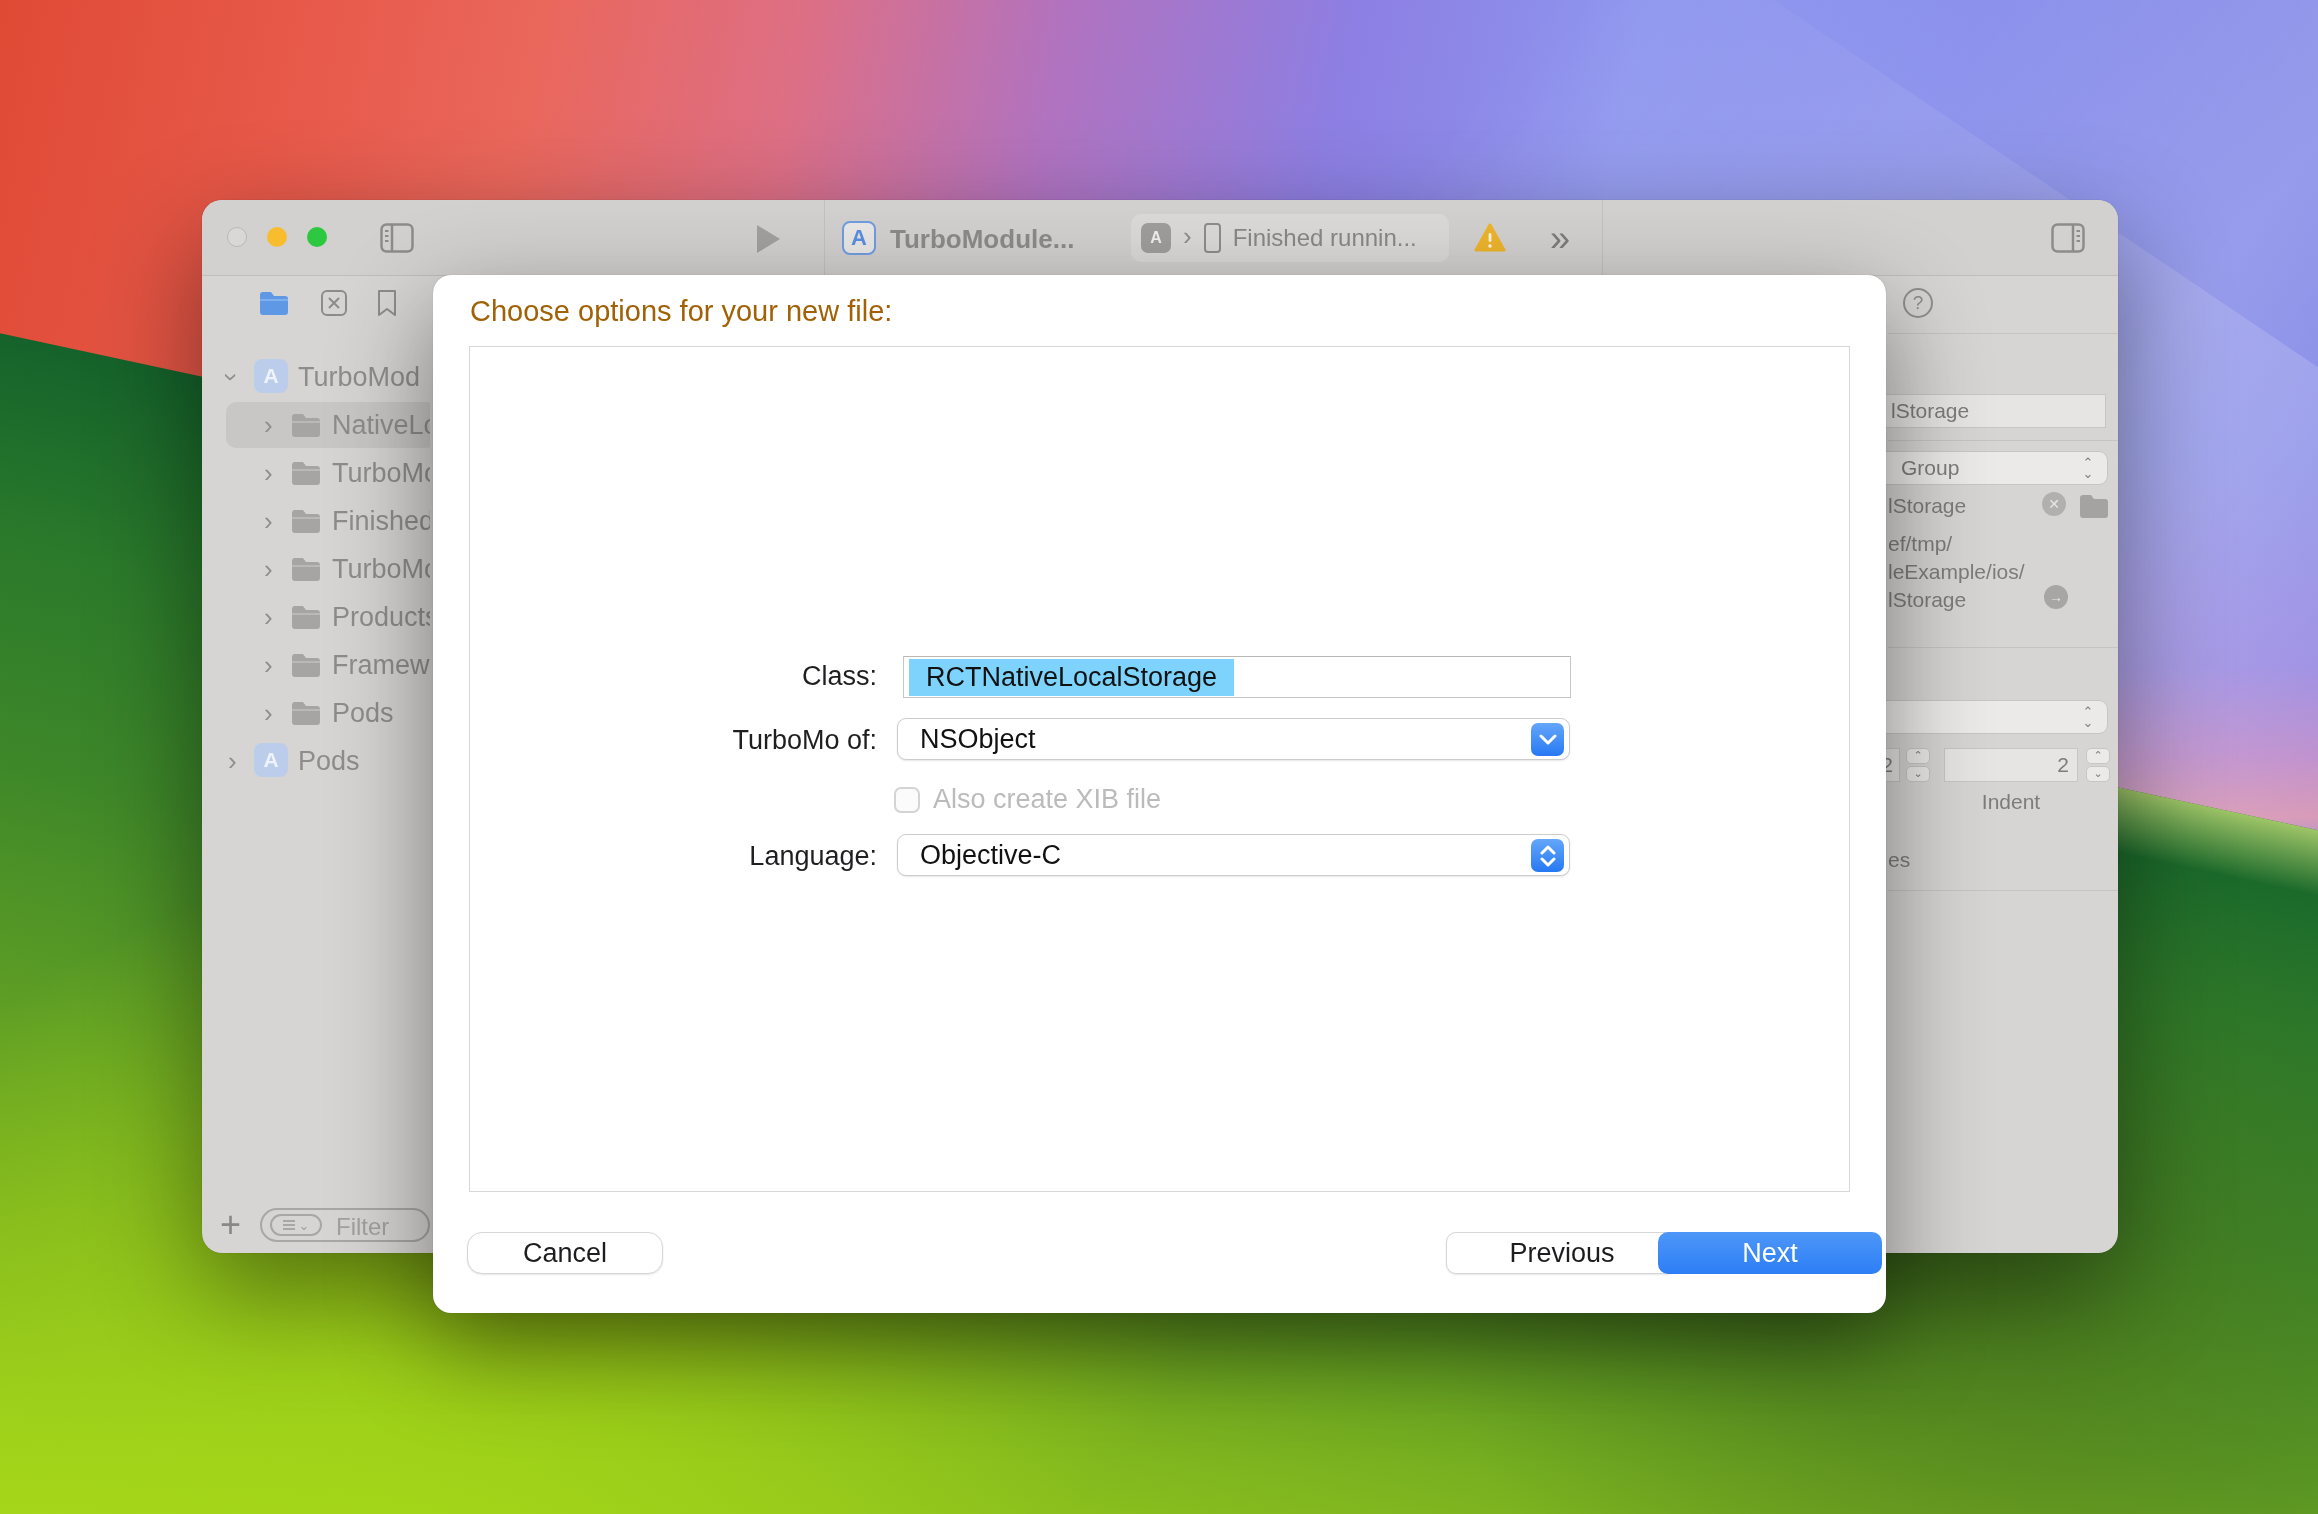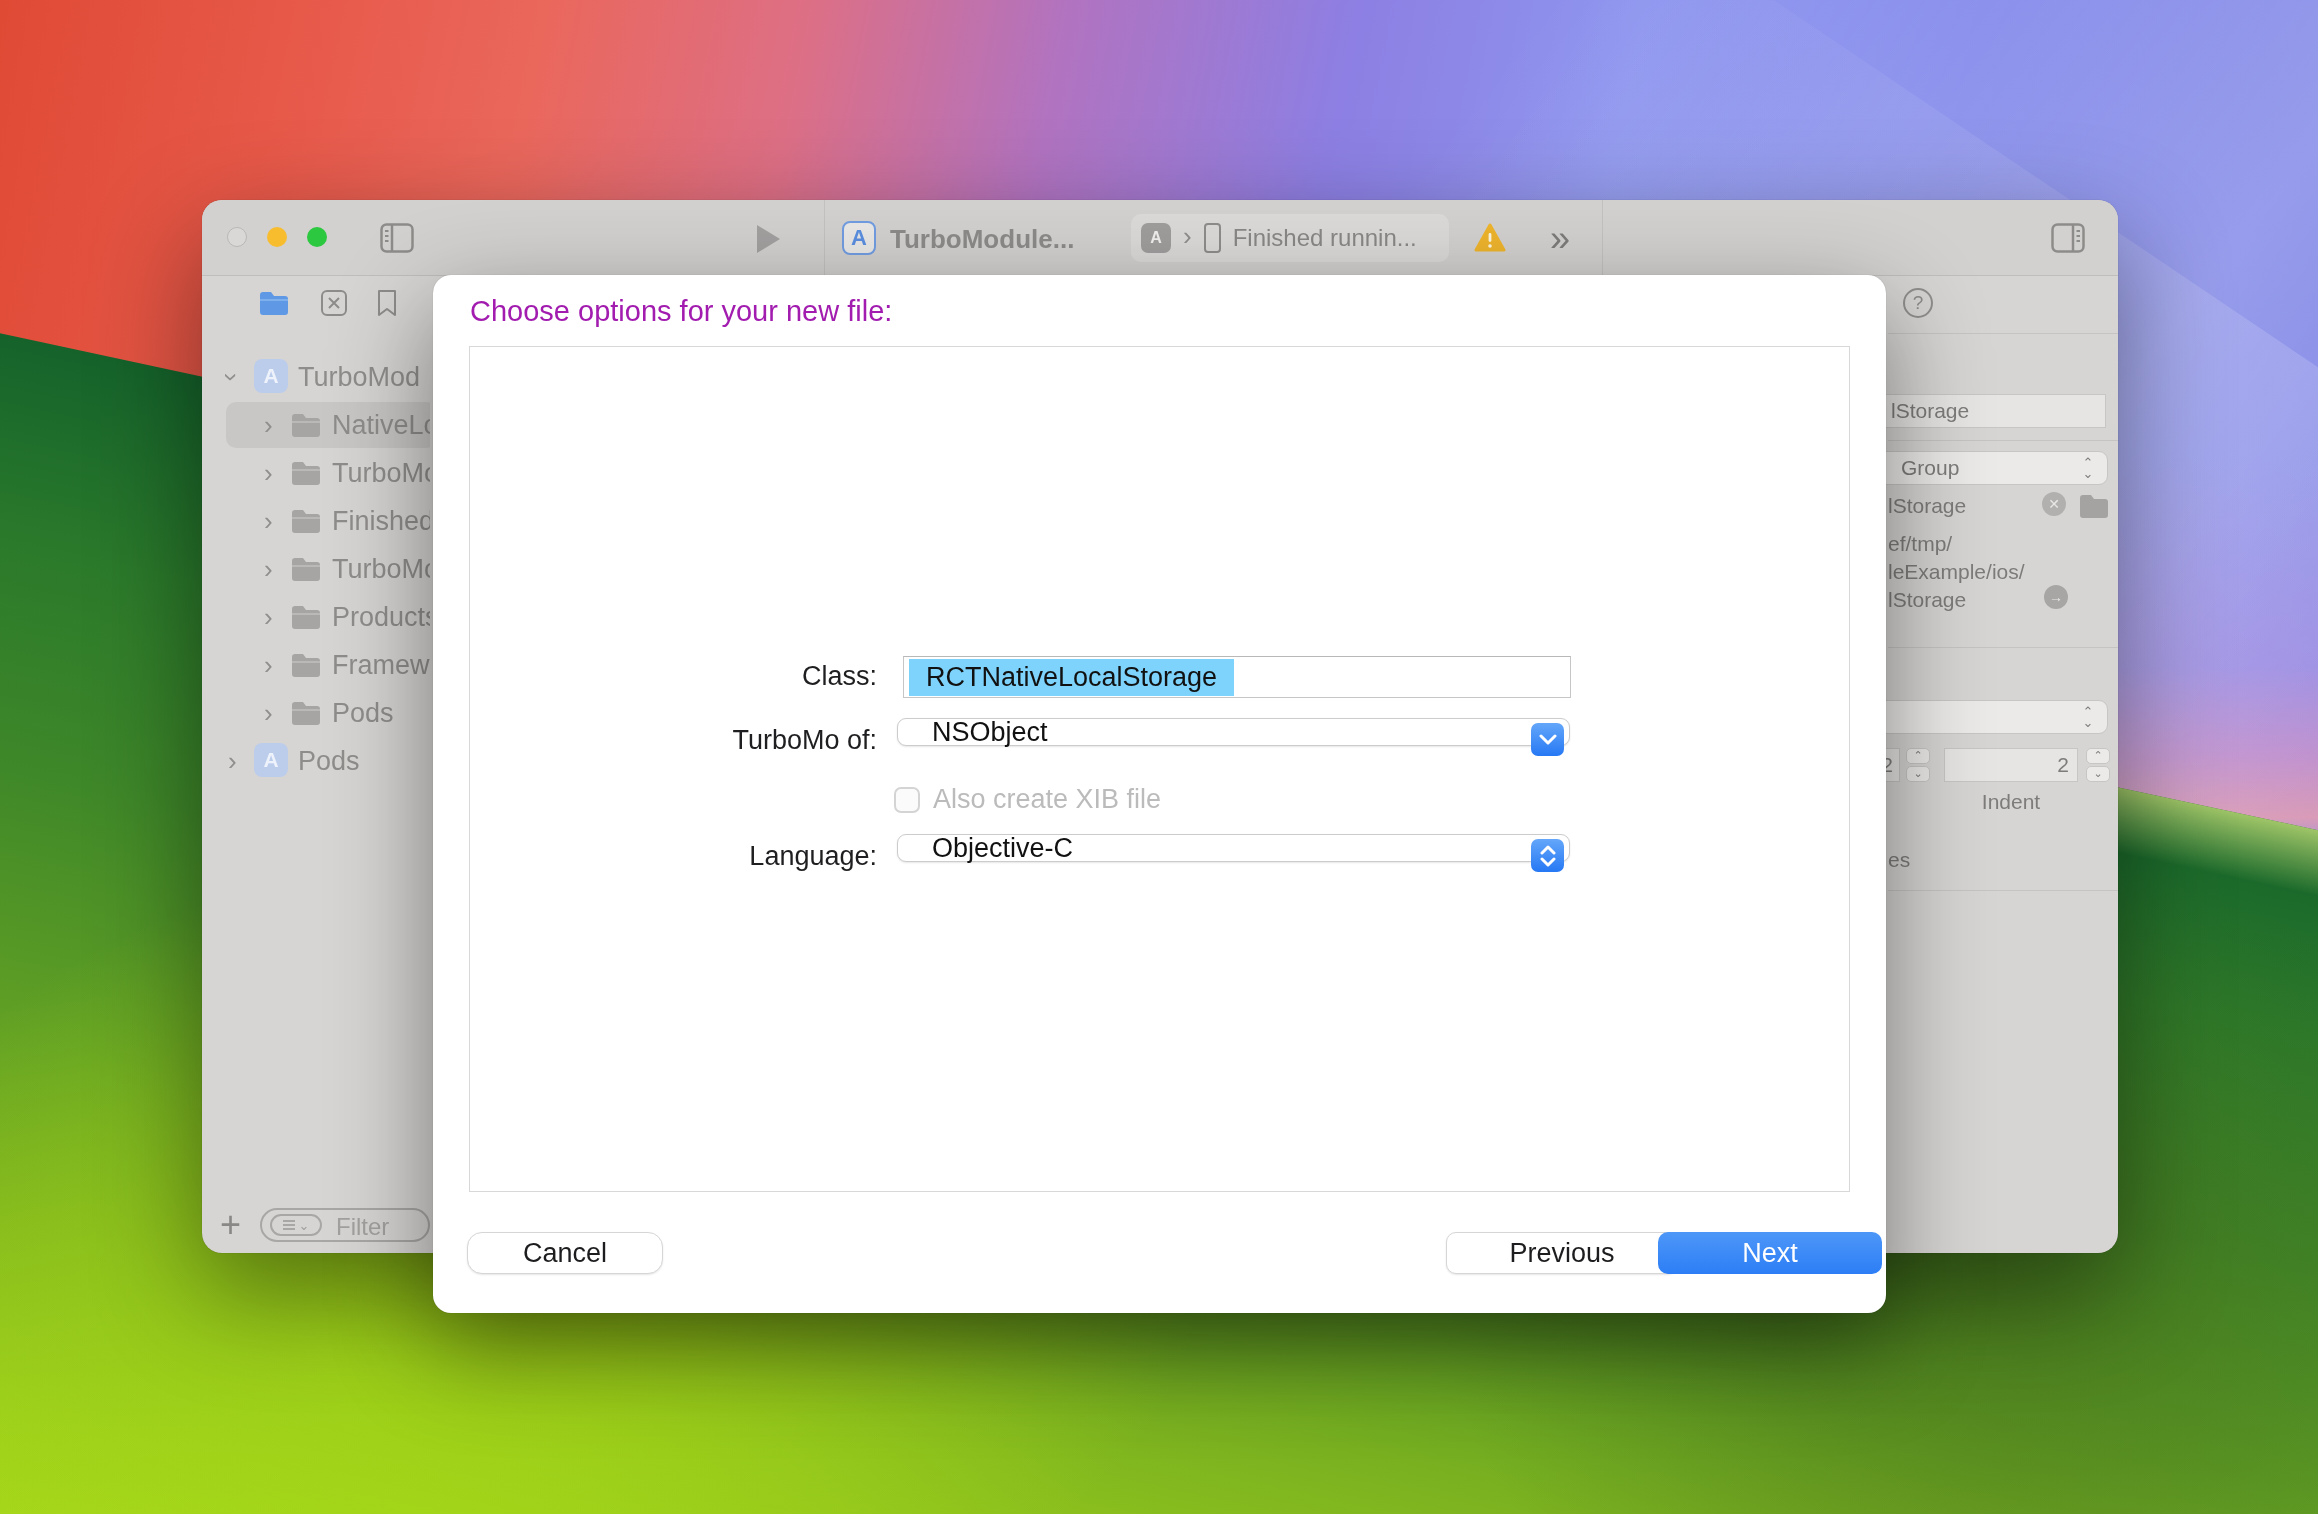--- a/index.html
+++ b/index.html
@@ -83,30 +83,30 @@
   .mini-circle { position:absolute; width:24px; height:24px; border-radius:50%; background:#b2b0ae; color:#e9e7e5;
     display:flex; align-items:center; justify-content:center; font-size:14px; }
   .stepper { position:absolute; width:24px; height:34px; display:flex; flex-direction:column; gap:2px; }
   .stepper span { flex:1; background:#eceae8; border:1px solid #c8c6c4; border-radius:5px; color:#7e7c7a;
     font-size:11px; line-height:13px; text-align:center; }
   .updown { position:absolute; color:#7e7c7a; font-size:13px; line-height:11px; text-align:center; }
 
   
   .dialog { position:absolute; left:433px; top:275px; width:1453px; height:1038px; background:#ffffff;
     border-radius:18px; box-shadow:0 35px 100px rgba(0,0,0,.45), 0 0 1px rgba(0,0,0,.3); z-index:10; }
-  .dlg-title { position:absolute; left:37px; top:20px; font-size:29px; color:#a21caf; }
+  .dlg-title { position:absolute; left:37px; top:20px; font-size:29px; color:#a16207; }
   .dlg-panel { position:absolute; left:36px; top:71px; width:1381px; height:846px; background:#fff;
     border:1px solid #d8d8d8; }
   .flabel { position:absolute; width:444px; text-align:right; font-size:27px; color:#1f1f21; }
   .class-input { position:absolute; left:470px; top:381px; width:668px; height:42px; background:#fff;
     border:1px solid #c6c6c6; border-top-color:#b8b8b8; font-size:27px; color:#111; display:flex; align-items:center; padding-left:5px; }
   .sel { background:#7dd3fc; padding:3px 17px; }
-  .combo { position:absolute; left:464px; width:673px; height:28px; background:#fff; border:1px solid #cccccc;
+  .combo { position:absolute; left:464px; width:673px; height:42px; background:#fff; border:1px solid #cccccc;
     border-radius:9px; box-shadow:0 1px 2px rgba(0,0,0,.10); font-size:27px; color:#111;
-    display:flex; align-items:center; padding-left:34px; }
+    display:flex; align-items:center; padding-left:22px; }
   .blue-btn { position:absolute; right:5px; top:4px; width:33px; height:33px; border-radius:7px;
     background:linear-gradient(#64a7fa,#2678f4); display:flex; align-items:center; justify-content:center; }
   .checkbox { position:absolute; left:461px; top:512px; width:26px; height:26px; border:2px solid #d4d4d4;
     border-radius:7px; background:#fbfbfb; }
   .cb-label { position:absolute; left:500px; top:509px; font-size:27px; color:#bbbbbb; }
   .btn { position:absolute; top:957px; height:42px; border-radius:10px; font-size:27px;
     display:flex; align-items:center; justify-content:center; }
   .btn.plain { background:#fff; border:1px solid #d6d6d6; box-shadow:0 1px 2px rgba(0,0,0,.10); color:#1d1d1f; }
   .btn.blue { background:linear-gradient(#4d97f8,#2d7ef6); color:#fff; }
   .btn.cancel { left:34px; width:196px;border-radius:15px; }

